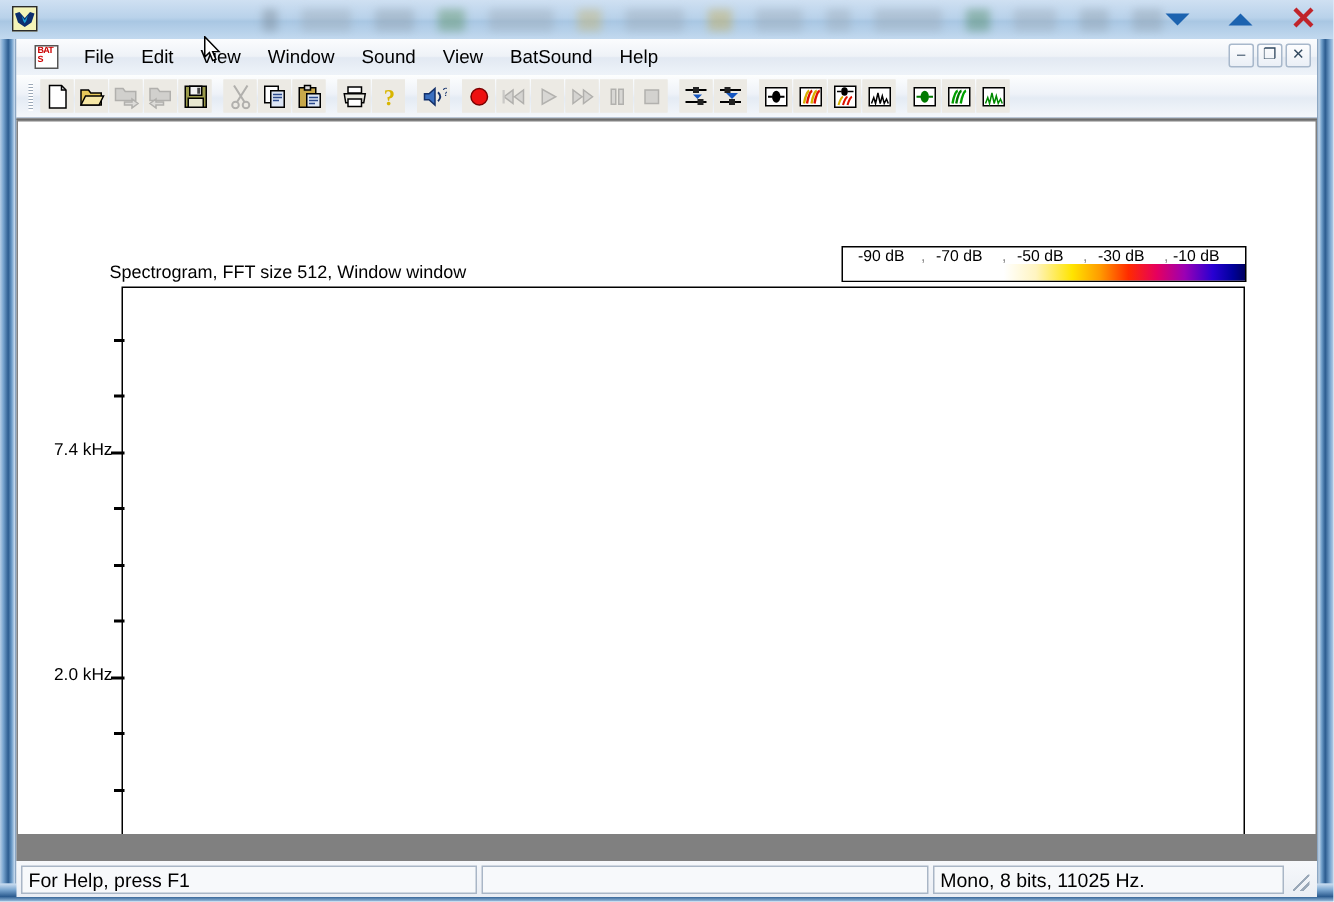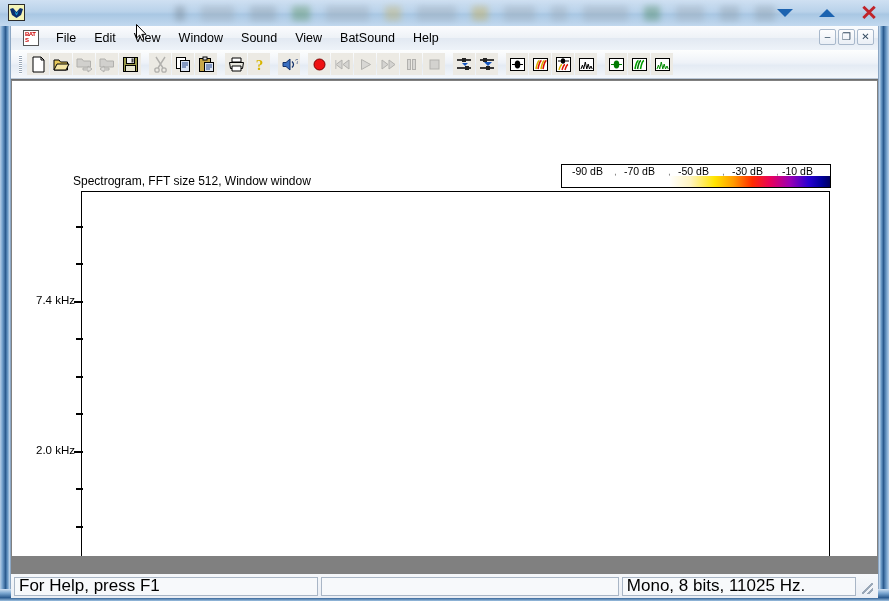--- a/index.html
+++ b/index.html
@@ -135,21 +135,21 @@
   
   .statusbar{
     position:absolute;left:0;top:548px;width:867px;height:24px;
     background:linear-gradient(180deg,#f6f8fb 0%,#eaeef4 100%);
     display:flex;align-items:center;padding:2px 3px;box-sizing:border-box;gap:3px;
   }
   .sb-pane{
     height:19px;box-sizing:border-box;
     border:1px solid #a9b6c6;background:#f7f9fb;
     display:flex;align-items:center;padding:0 4px;
-    font-size:17px;color:#000;white-space:nowrap;overflow:hidden;
+    font-size:13px;color:#000;white-space:nowrap;overflow:hidden;
   }
   .sb-grip{width:16px;height:19px;position:relative;flex:0 0 16px;}
   .sb-grip::after{
     content:"";position:absolute;right:2px;bottom:2px;width:11px;height:11px;
     background:
       linear-gradient(135deg,transparent 44%,#9aa8b8 44%,#9aa8b8 56%,transparent 56%),
       linear-gradient(135deg,transparent 70%,#9aa8b8 70%,#9aa8b8 82%,transparent 82%);
   }
 
   

